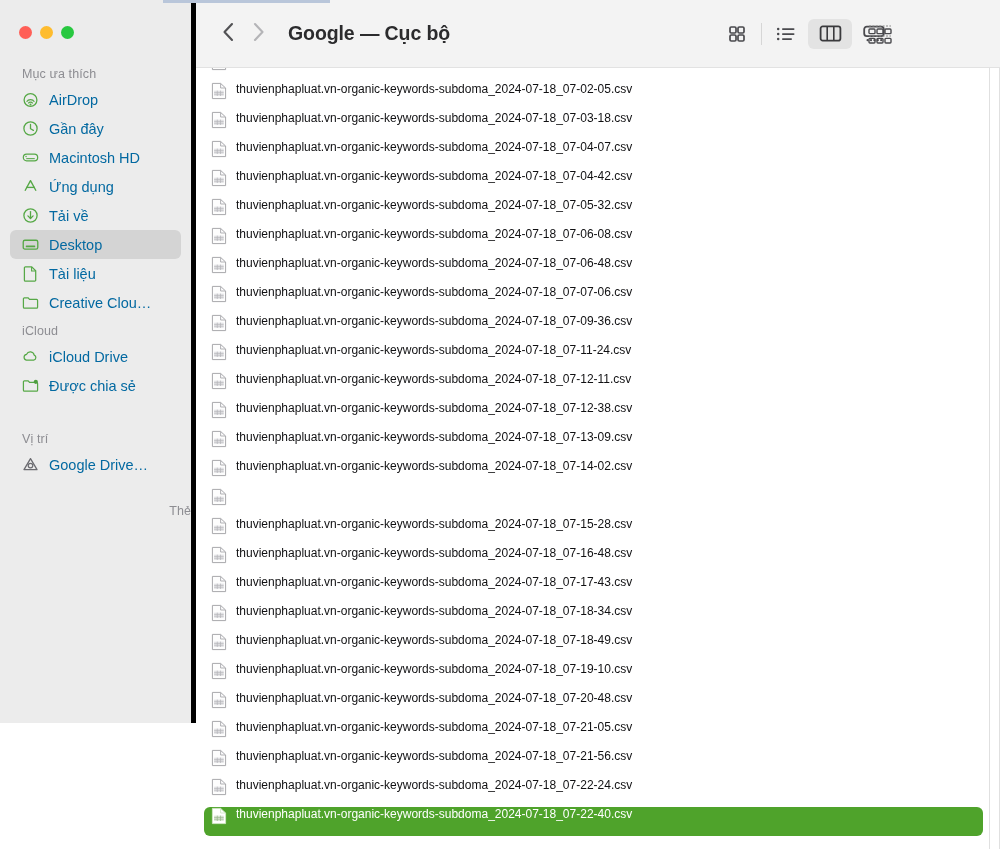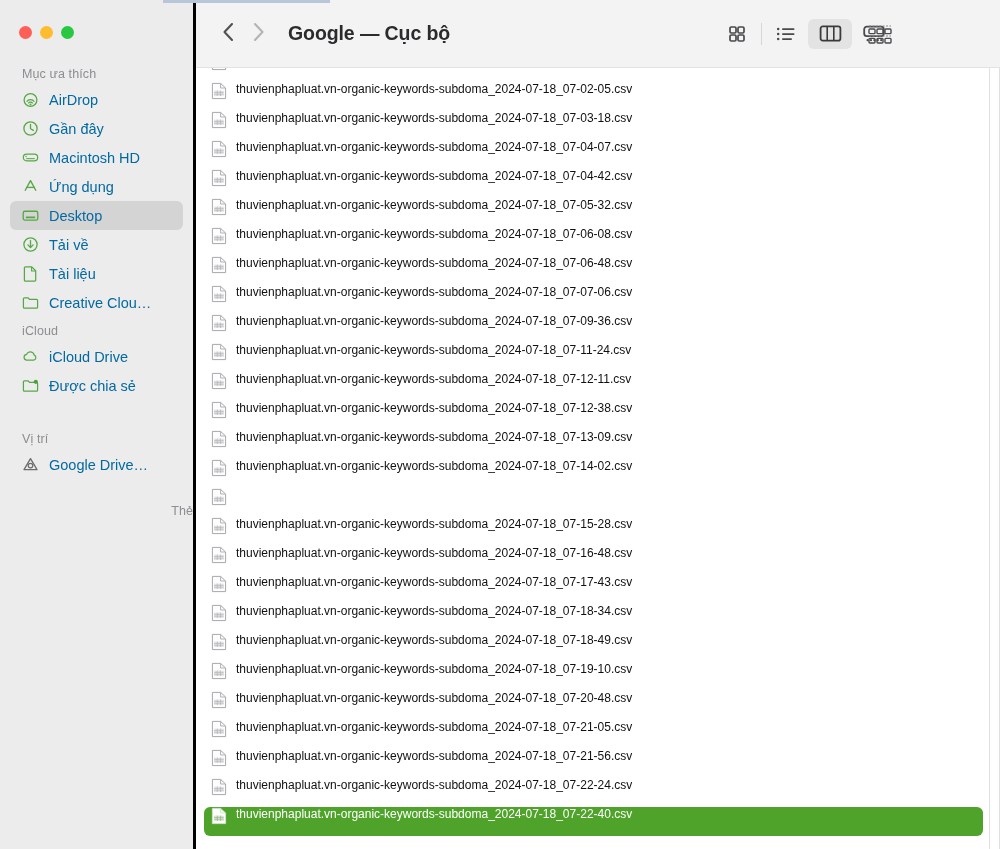--- a/index.html
+++ b/index.html
@@ -19,25 +19,25 @@
   
   #tab-strip {
     position:absolute; top:0; left:163px;
     width:167px; height:3px;
     background:#b9c6da;
     z-index:30;
   }
 
   
   #sidebar {
-    width:196px; height:849px;
+    width:196px; height:723px;
     background:#ececec;
     flex:0 0 196px;
     position:relative;
-    border-right:3px solid #000000;
+    border-right:5px solid #000000;
   }
   #traffic-lights {
     display:flex; gap:8px;
     padding:26px 0 0 19px;
   }
   .light { width:13px; height:13px; border-radius:50%; }
   .light.close    { background:#ff5f57; }
   .light.minimize { background:#febc2e; }
   .light.zoom     { background:#28c840; }
 
@@ -179,38 +179,38 @@
         </div>
         <div class="sb-item">
           <span class="sb-icon">
             <svg width="17" height="17" viewBox="0 0 17 17">
               <path d="M3 12.8 L8.5 2.6 L14 12.8" fill="none" stroke="#56a846" stroke-width="1.35" stroke-linejoin="round"></path>
               <line x1="4.3" y1="9.4" x2="12.7" y2="9.4" stroke="#56a846" stroke-width="1.35"></line>
             </svg>
           </span>
           <span class="sb-label">Ứng dụng</span>
         </div>
-        <div class="sb-item selected">
-          <span class="sb-icon">
-            <svg width="18" height="17" viewBox="0 0 18 17">
-              <rect x="1.3" y="4" width="15.4" height="9.4" rx="1.8" fill="none" stroke="#56a846" stroke-width="1.4"></rect>
-              <rect x="4" y="9.6" width="10" height="1.9" rx="0.6" fill="#56a846"></rect>
-            </svg>
-          </span>
-          <span class="sb-label">Desktop</span>
-        </div>
         <div class="sb-item">
           <span class="sb-icon">
             <svg width="17" height="17" viewBox="0 0 17 17">
               <circle cx="8.5" cy="8.5" r="6.6" fill="none" stroke="#56a846" stroke-width="1.3"></circle>
               <line x1="8.5" y1="4.6" x2="8.5" y2="11.3" stroke="#56a846" stroke-width="1.3" stroke-linecap="round"></line>
               <polyline points="5.9,8.9 8.5,11.5 11.1,8.9" fill="none" stroke="#56a846" stroke-width="1.3" stroke-linecap="round" stroke-linejoin="round"></polyline>
             </svg>
           </span>
           <span class="sb-label">Tải về</span>
+        </div>
+        <div class="sb-item selected">
+          <span class="sb-icon">
+            <svg width="18" height="17" viewBox="0 0 18 17">
+              <rect x="1.3" y="4" width="15.4" height="9.4" rx="1.8" fill="none" stroke="#56a846" stroke-width="1.4"></rect>
+              <rect x="4" y="9.6" width="10" height="1.9" rx="0.6" fill="#56a846"></rect>
+            </svg>
+          </span>
+          <span class="sb-label">Desktop</span>
         </div>
         <div class="sb-item">
           <span class="sb-icon">
             <svg width="15" height="17" viewBox="0 0 15 17">
               <path d="M2.4 1.8 h6.3 l4 4 v9.4 a1 1 0 0 1 -1 1 h-9.3 a1 1 0 0 1 -1 -1 v-12.4 a1 1 0 0 1 1 -1 z" fill="none" stroke="#56a846" stroke-width="1.25"></path>
               <polyline points="8.6,1.9 8.6,6 12.6,6" fill="none" stroke="#56a846" stroke-width="1.1"></polyline>
             </svg>
           </span>
           <span class="sb-label">Tài liệu</span>
         </div>

